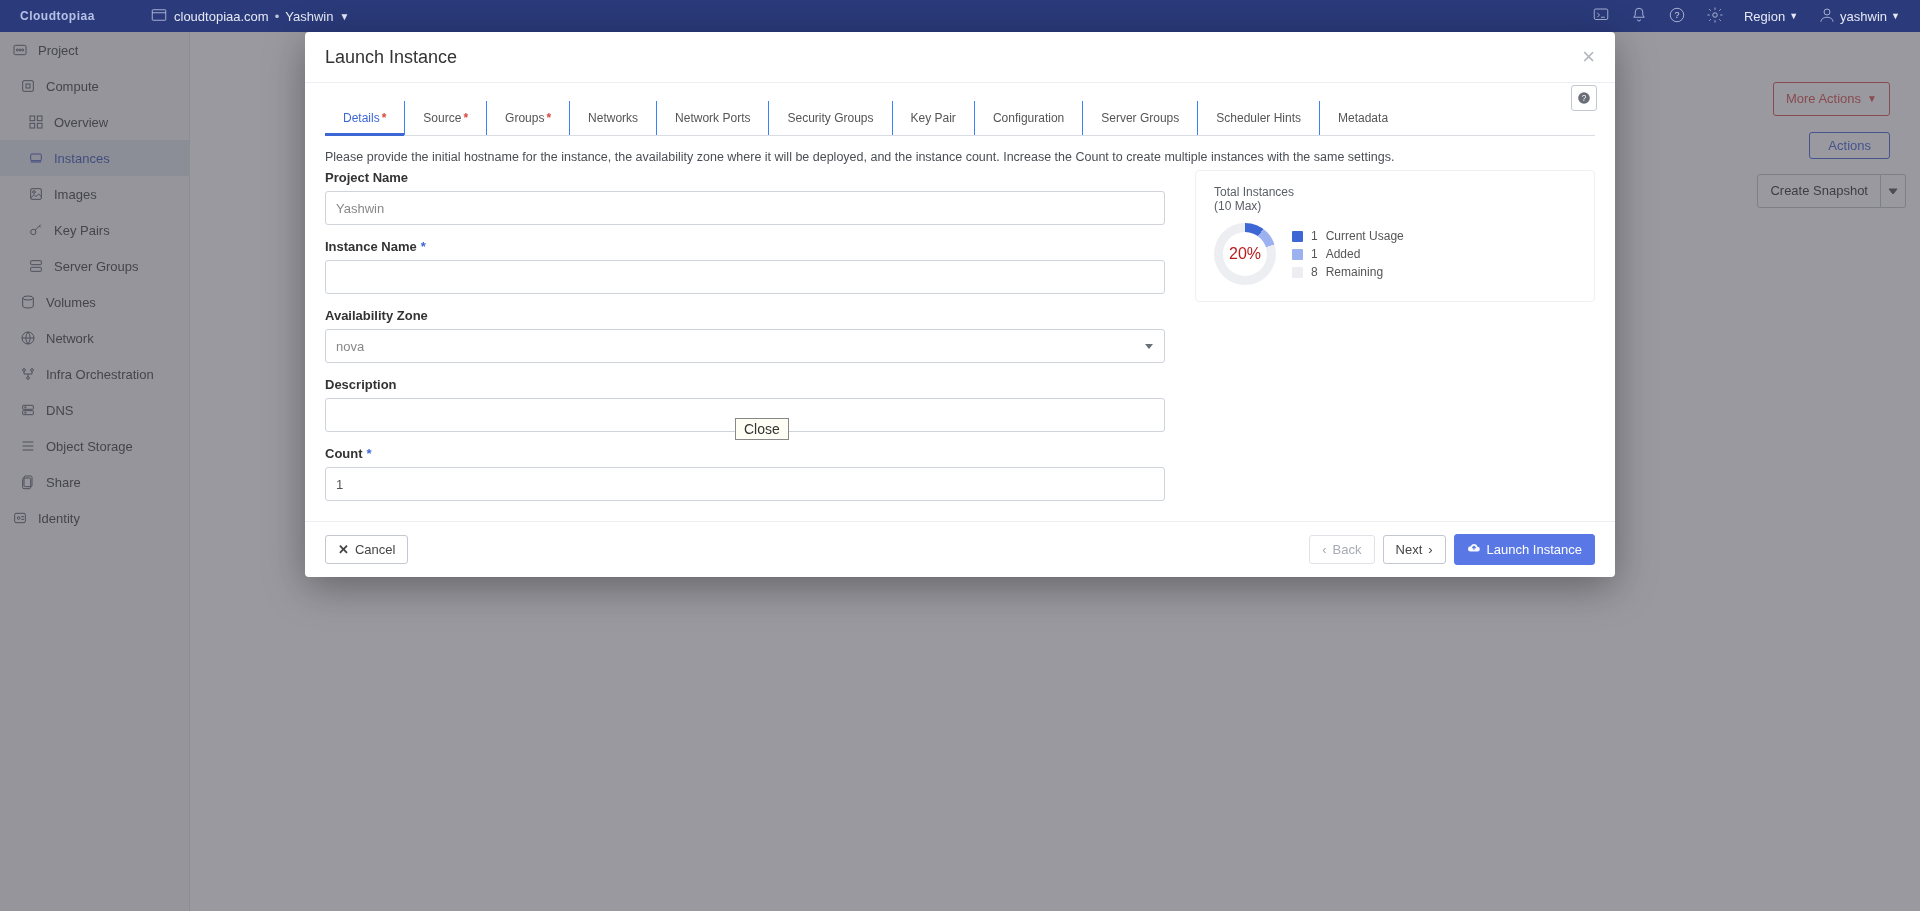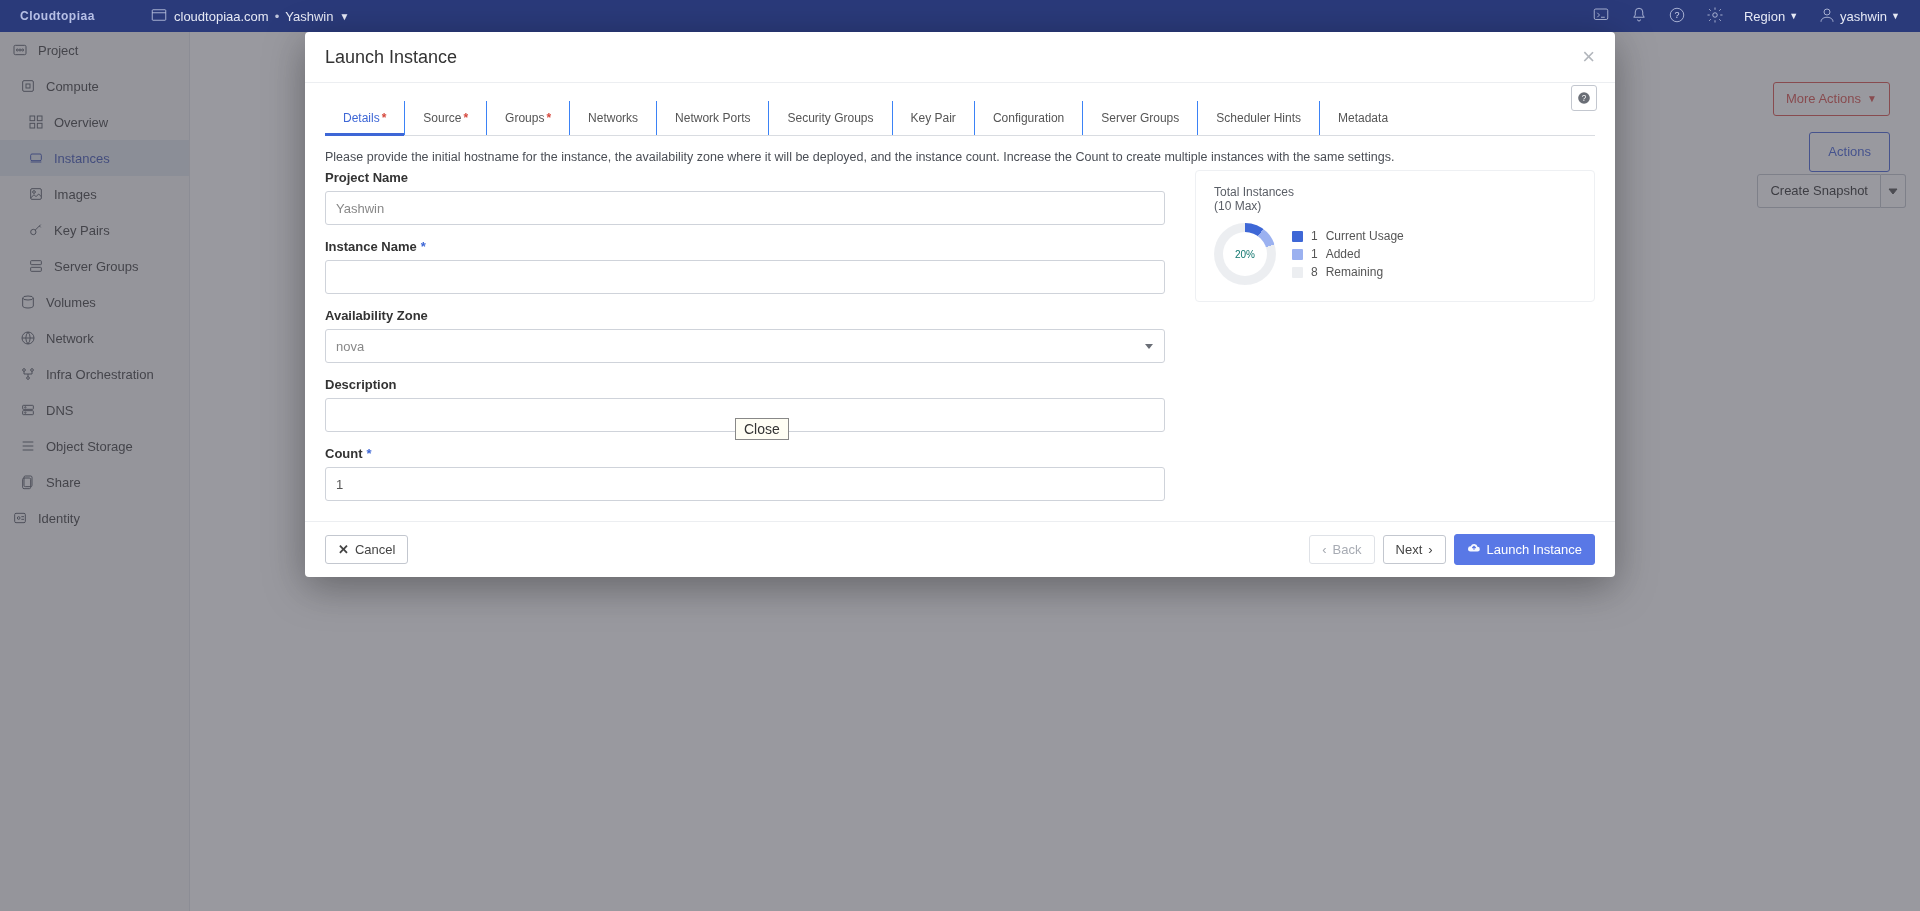--- a/index.html
+++ b/index.html
@@ -105,21 +105,21 @@
 
   
   .usage-title{font-size:12px;color:#5a5e66;}
   .usage-sub{font-size:12px;color:#5a5e66;margin-bottom:10px;}
   .usage-body{display:flex;gap:16px;align-items:center;}
   .donut{position:relative;width:62px;height:62px;}
   .donut .ring{width:62px;height:62px;border-radius:50%;
     background:conic-gradient(#3e67d6 0deg 36deg, #9bb1f0 36deg 72deg, #eceef1 72deg 360deg);
     transform:rotate(0deg);
   }
-  .donut .hole{position:absolute;inset:9px;background:#fff;border-radius:50%;display:flex;align-items:center;justify-content:center;font-size:10px;color:#0f766e;text-align:center;}
+  .donut .hole{position:absolute;inset:9px;background:#fff;border-radius:50%;display:flex;align-items:center;justify-content:center;font-size:16px;color:#b91c1c;text-align:center;}
   .legend{display:flex;flex-direction:column;gap:4px;font-size:12px;color:#555;}
   .leg{display:flex;align-items:center;gap:8px;}
   .sw{width:11px;height:11px;border-radius:1px;flex:none;}
   .sw.c1{background:#3e67d6;}
   .sw.c2{background:#9bb1f0;}
   .sw.c3{background:#eceef1;}
 
   .mfoot{border-top:1px solid #eceef1;padding:12px 20px;display:flex;align-items:center;}
   .mfoot .spacer{flex:1;}
   .fbtn{border:1px solid #c3c7cf;border-radius:3px;padding:6px 12px;font-size:13px;background:#fff;display:inline-flex;align-items:center;gap:6px;color:#444;}
@@ -335,21 +335,21 @@
   </div>
 
   <div class="content">
     <div class="bg-actions">
       <div class="btn danger">
         <span>More Actions</span>
         <span class="caret">▼</span>
       </div>
     </div>
     <div class="bg-row2">
-      <div class="btn primary-out" style="padding:10px 18px;height:40px;">
+      <div class="btn primary-out" style="padding:10px 18px;height:27px;">
         <span>Actions</span>
       </div>
     </div>
     <div class="bg-row3">
       <div class="bg-split">
         <div class="btn">
           <span>Create Snapshot</span>
         </div>
         <div class="sbtn">
           <svg viewBox="0 0 10 10">

